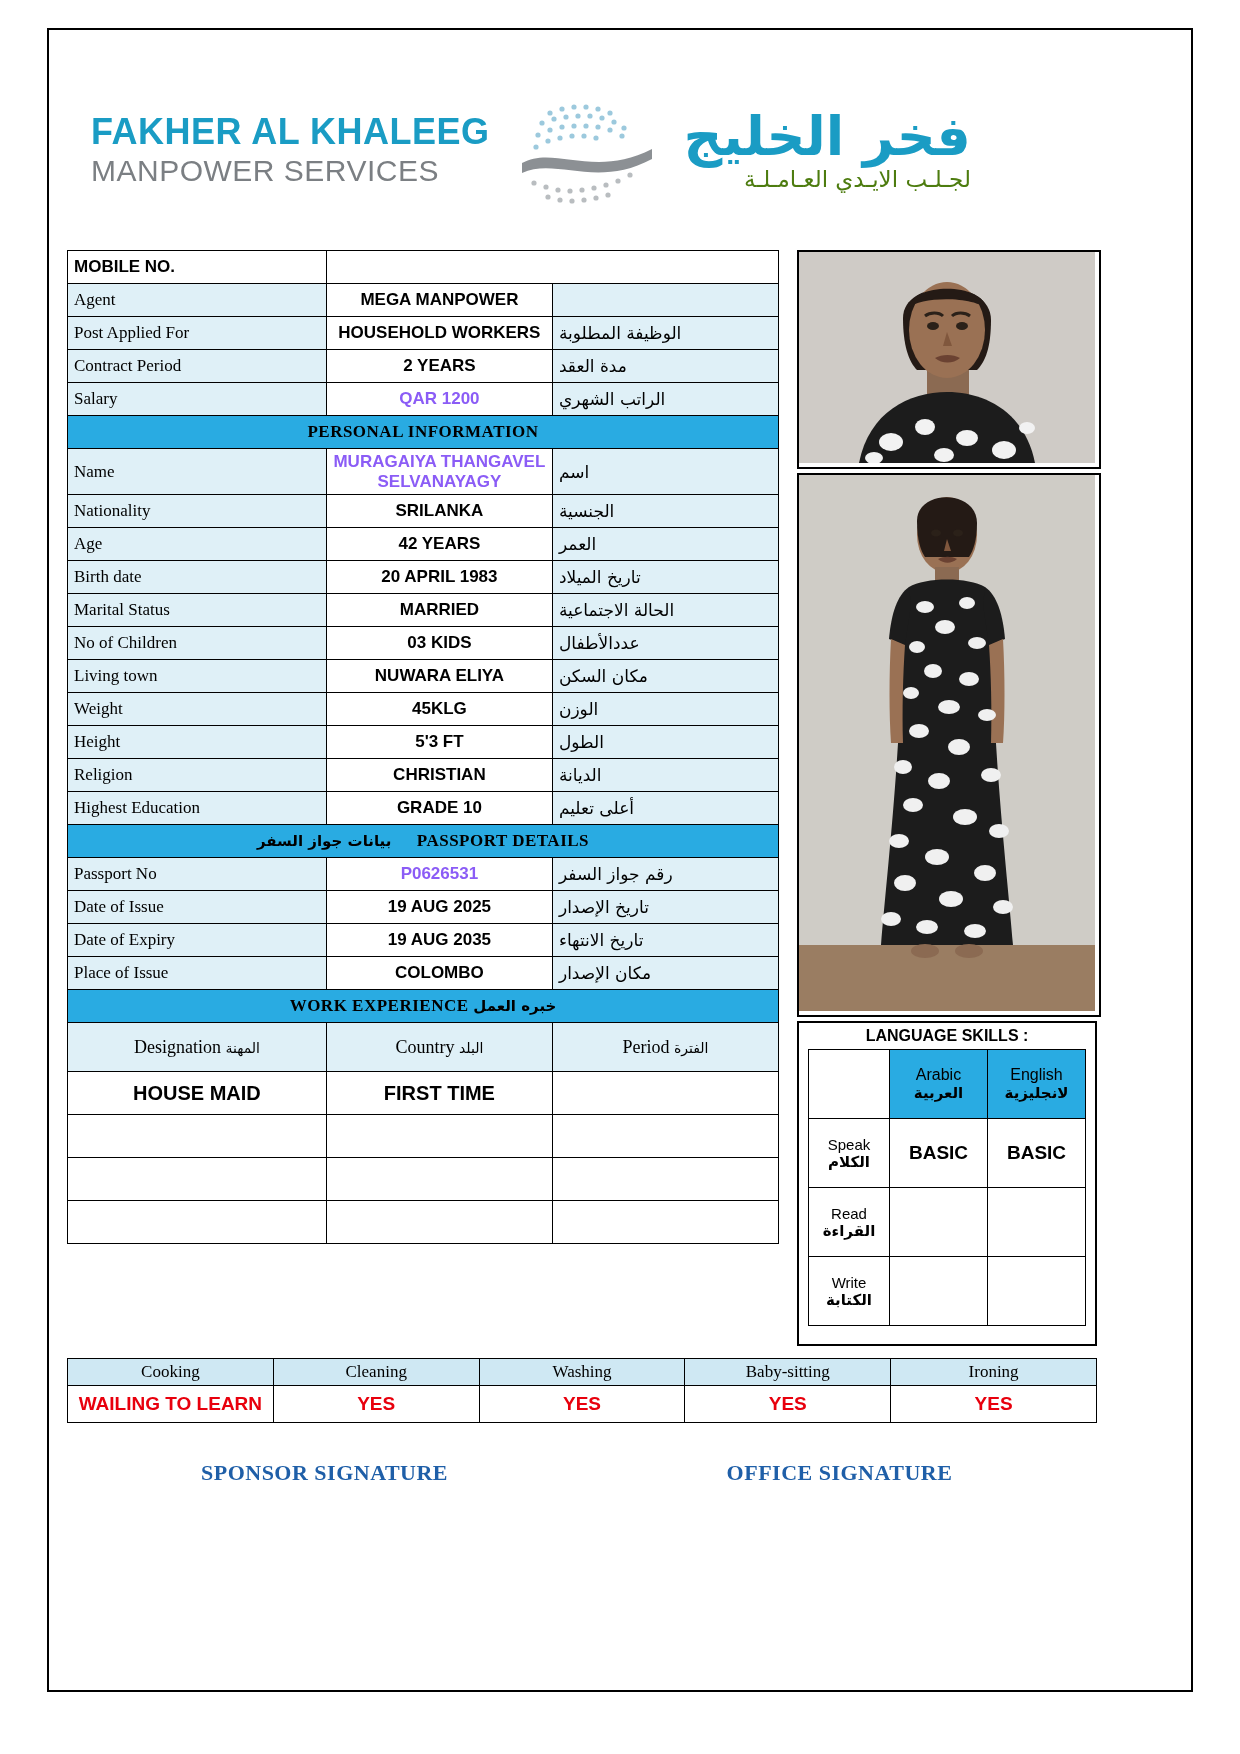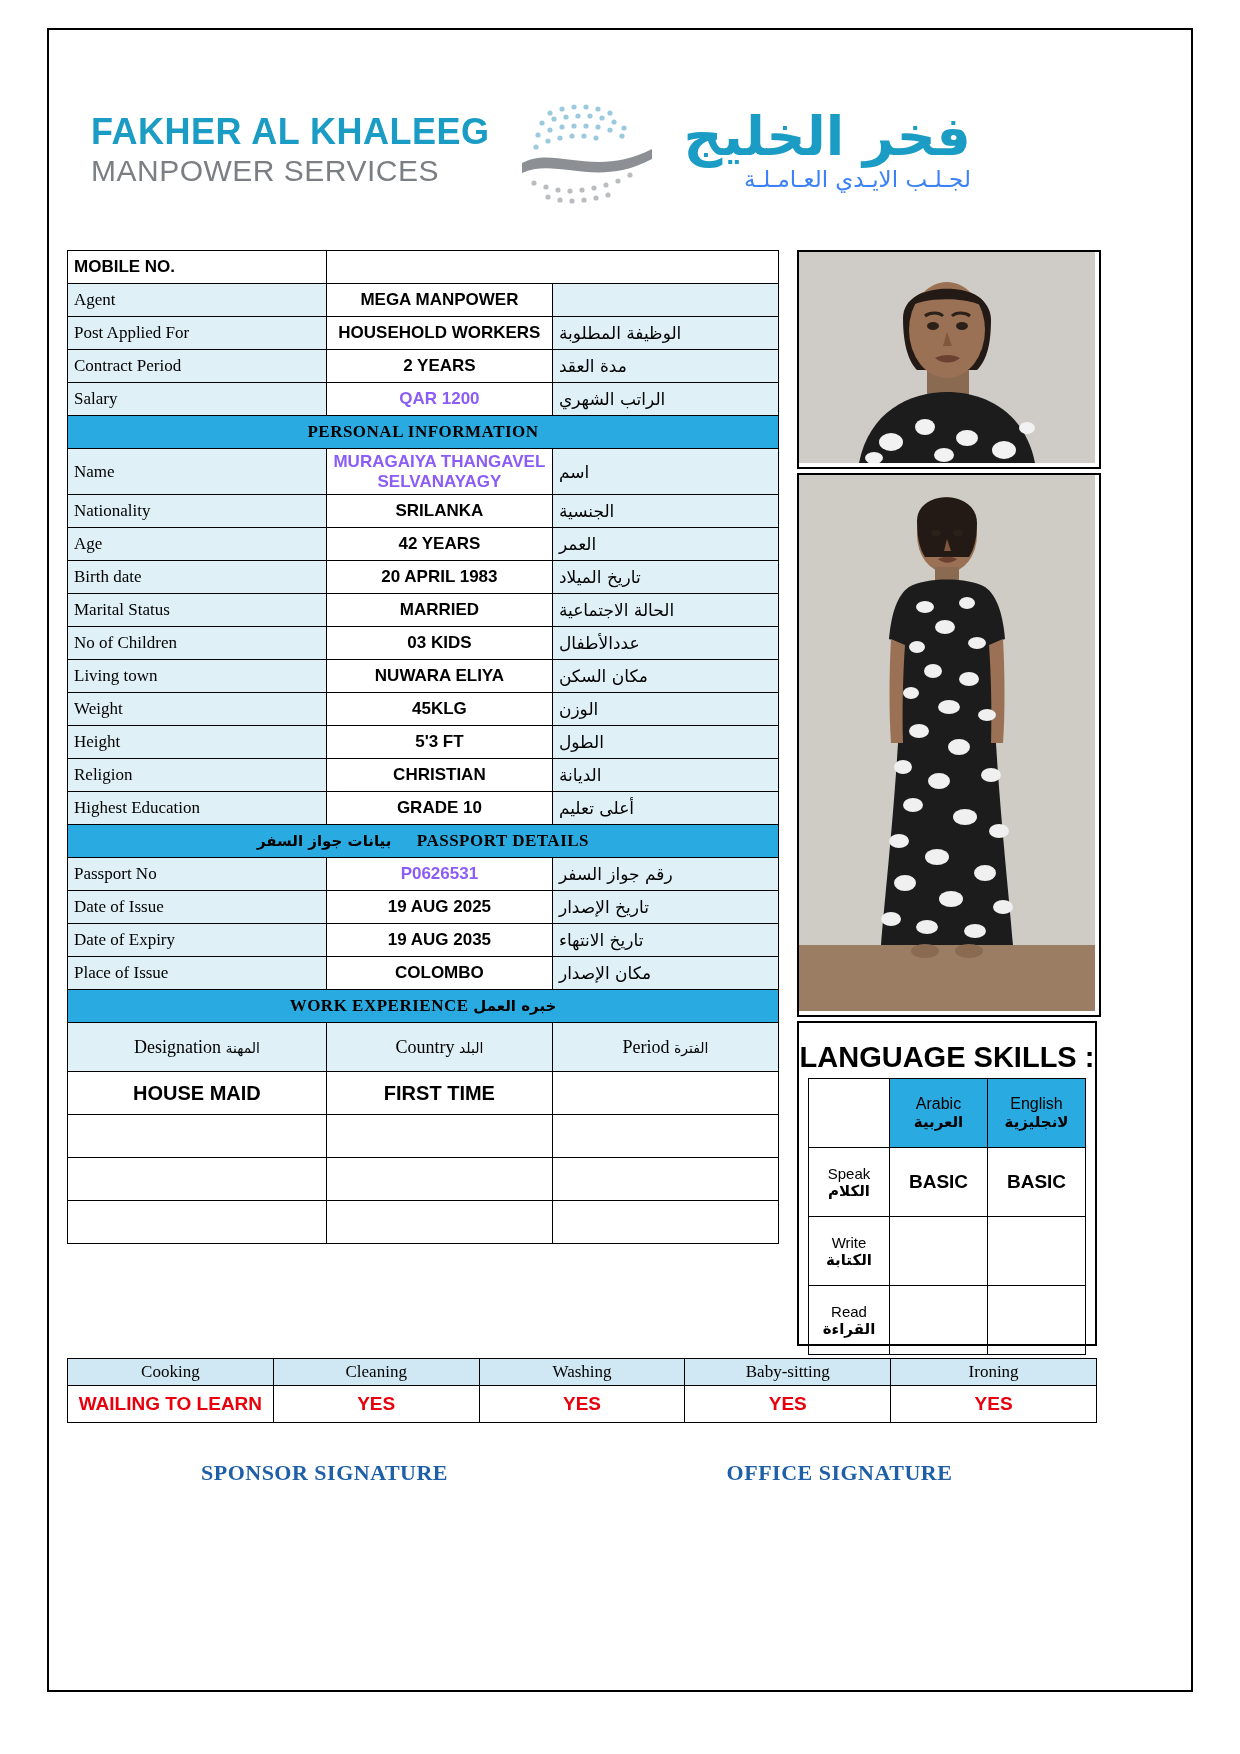--- a/index.html
+++ b/index.html
@@ -68,21 +68,21 @@
     font-family: "DejaVu Sans", sans-serif;
     font-weight: bold;
     font-size: 54px;
     color: #1a9cc4;
     line-height: 1.1;
     direction: rtl;
   }
   .logo-ar .a2 {
     font-family: "DejaVu Sans", sans-serif;
     font-size: 23px;
-    color: #3b82f6;
+    color: #4d7c0f;
     line-height: 1.2;
     direction: rtl;
     letter-spacing: 1px;
   }
 
   
   .main-table {
     position: absolute;
     left: 18px;
     top: 220px;
@@ -186,22 +186,22 @@
     width: 300px;
     height: 325px;
     border: 2px solid #000;
     box-sizing: border-box;
     background: #fff;
   }
   .lang-title {
     text-align: center;
     font-family: "Liberation Sans", sans-serif;
     font-weight: bold;
-    font-size: 29px;
-    padding: 18px 0 4px 0;
+    font-size: 16px;
+    padding: 4px 0 4px 0;
   }
   .lang-table {
     width: 278px;
     margin: 0 auto;
     border-collapse: collapse;
     table-layout: fixed;
   }
   .lang-table td {
     border: 1px solid #000;
     text-align: center;
@@ -623,30 +623,30 @@
         <tr>
           <td class="rowlbl">
             <span>Speak</span>
             <span class="ara">الكلام</span>
           </td>
           <td class="lv">BASIC</td>
           <td class="lv">BASIC</td>
         </tr>
         <tr>
           <td class="rowlbl">
-            <span>Write</span>
-            <span class="ara">الكتابة</span>
+            <span>Read</span>
+            <span class="ara">القراءة</span>
           </td>
           <td class="lv"></td>
           <td class="lv"></td>
         </tr>
         <tr>
           <td class="rowlbl">
-            <span>Read</span>
-            <span class="ara">القراءة</span>
+            <span>Write</span>
+            <span class="ara">الكتابة</span>
           </td>
           <td class="lv"></td>
           <td class="lv"></td>
         </tr>
       </tbody>
     </table>
   </div>
 
   <table class="skills">
     <tbody>

